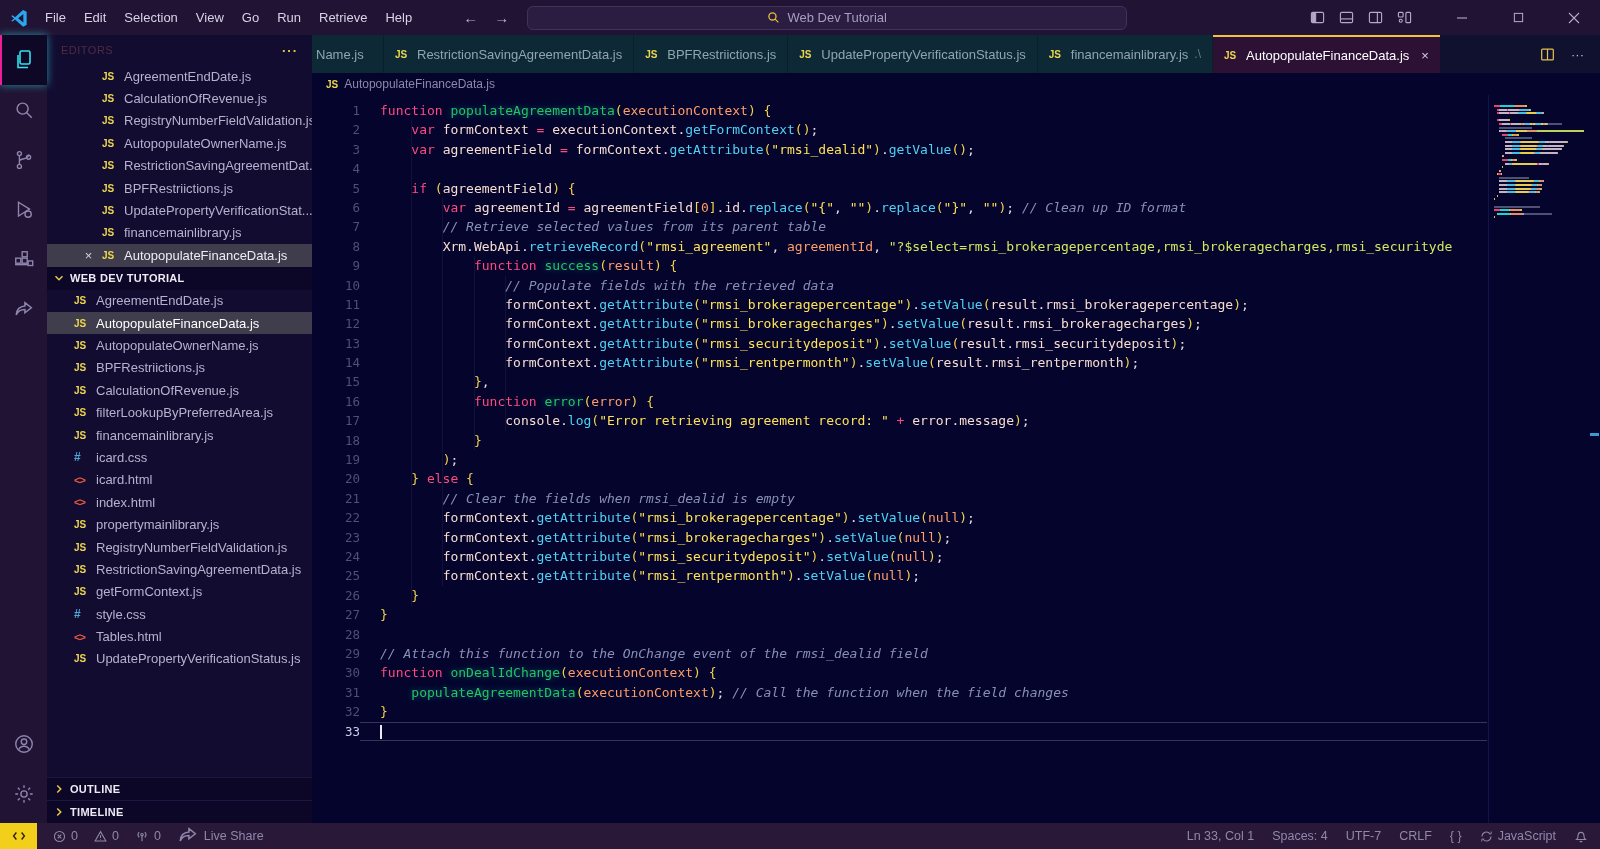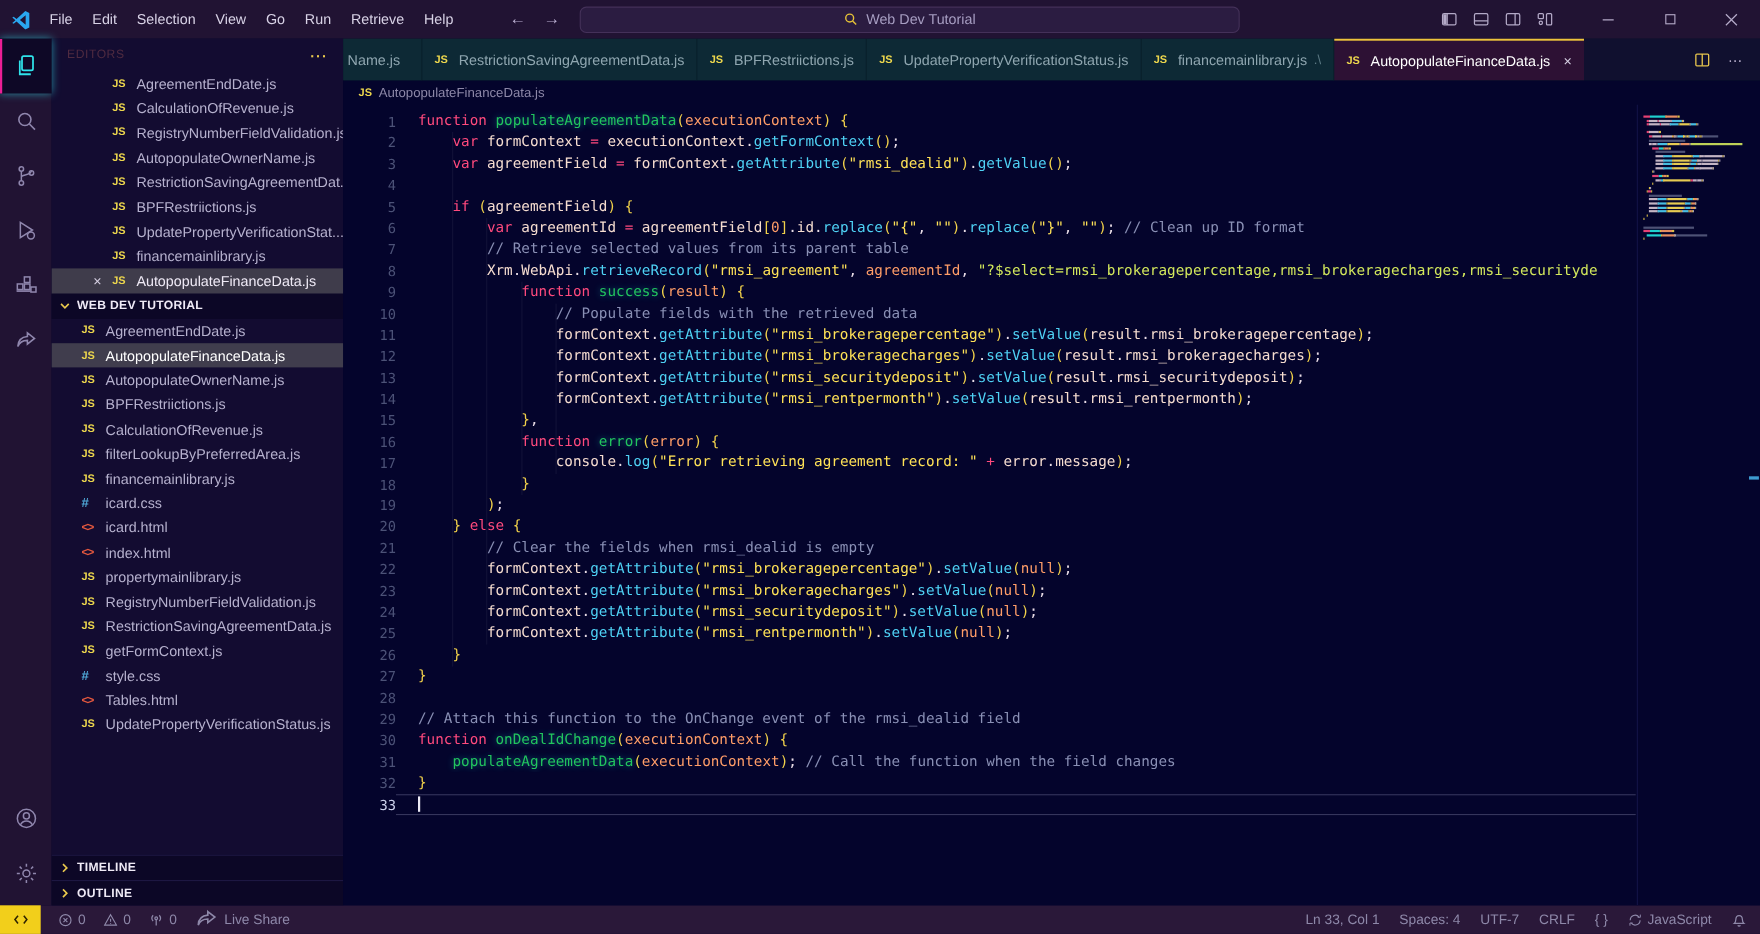--- a/index.html
+++ b/index.html
@@ -71,21 +71,21 @@
   .cline.current .ltext{border-top:1px solid #35355c;border-bottom:1px solid #35355c}
   .cursor{display:inline-block;width:2px;height:14px;background:#eceaf5;vertical-align:-2px}
   .guide{position:absolute;width:1px;background:rgba(255,255,255,.06)}
   .tk-k{color:#ff4a7d}.tk-o{color:#ff4a7d}
   .tk-fn{color:#22c55e;text-shadow:0 0 7px rgba(35,232,226,.45)}
   .tk-m{color:#4fd2f5}
   .tk-v{color:#f6ddd0}
   .tk-p{color:#ff9d68}
   .tk-s{color:#ffe257}
   .tk-ss{color:#d3e85c}
-  .tk-c{color:#8a90b5;}
+  .tk-c{color:#8a90b5;font-style:italic}
   .tk-b{color:#f2d24b}
   .tk-d{color:#e8dce6}
   .minimap{position:absolute;top:0;right:12px;bottom:0;width:100px;border-left:1px solid #15154a;padding:10px 0 0 5px;opacity:.9}
   .mm-line{height:2px;margin-bottom:1.6px;display:flex}
   .mm-tok{height:2px;flex:none}
   .overview{position:absolute;right:0;top:0;bottom:0;width:12px}
   .ov-mark{position:absolute;top:338px;right:1px;width:9px;height:3px;background:#3d9bd0}
 
   
   .statusbar{height:26px;background:#2a1839;display:flex;align-items:center;font-size:12.5px;color:#8e88a9}
@@ -355,29 +355,29 @@
           <span>UpdatePropertyVerificationStatus.js</span>
         </div>
       </div>
     <div class="sb-bottom">
       <div class="section-head">
         <span class="chev">
             <svg width="14" height="14" viewBox="0 0 16 16" fill="none" stroke="currentColor" stroke-width="1.7">
               <path d="M6 4l4 4-4 4"></path>
             </svg>
           </span>
-        <span>TIMELINE</span>
+        <span>OUTLINE</span>
       </div>
       <div class="section-head">
         <span class="chev">
             <svg width="14" height="14" viewBox="0 0 16 16" fill="none" stroke="currentColor" stroke-width="1.7">
               <path d="M6 4l4 4-4 4"></path>
             </svg>
           </span>
-        <span>OUTLINE</span>
+        <span>TIMELINE</span>
       </div>
     </div>
   </div>
 
   <div class="editor">
     <div class="tabbar" id="tabbar">
         <div class="tab partial">
           <span>Name.js</span>
         </div>
         <div class="tab">

